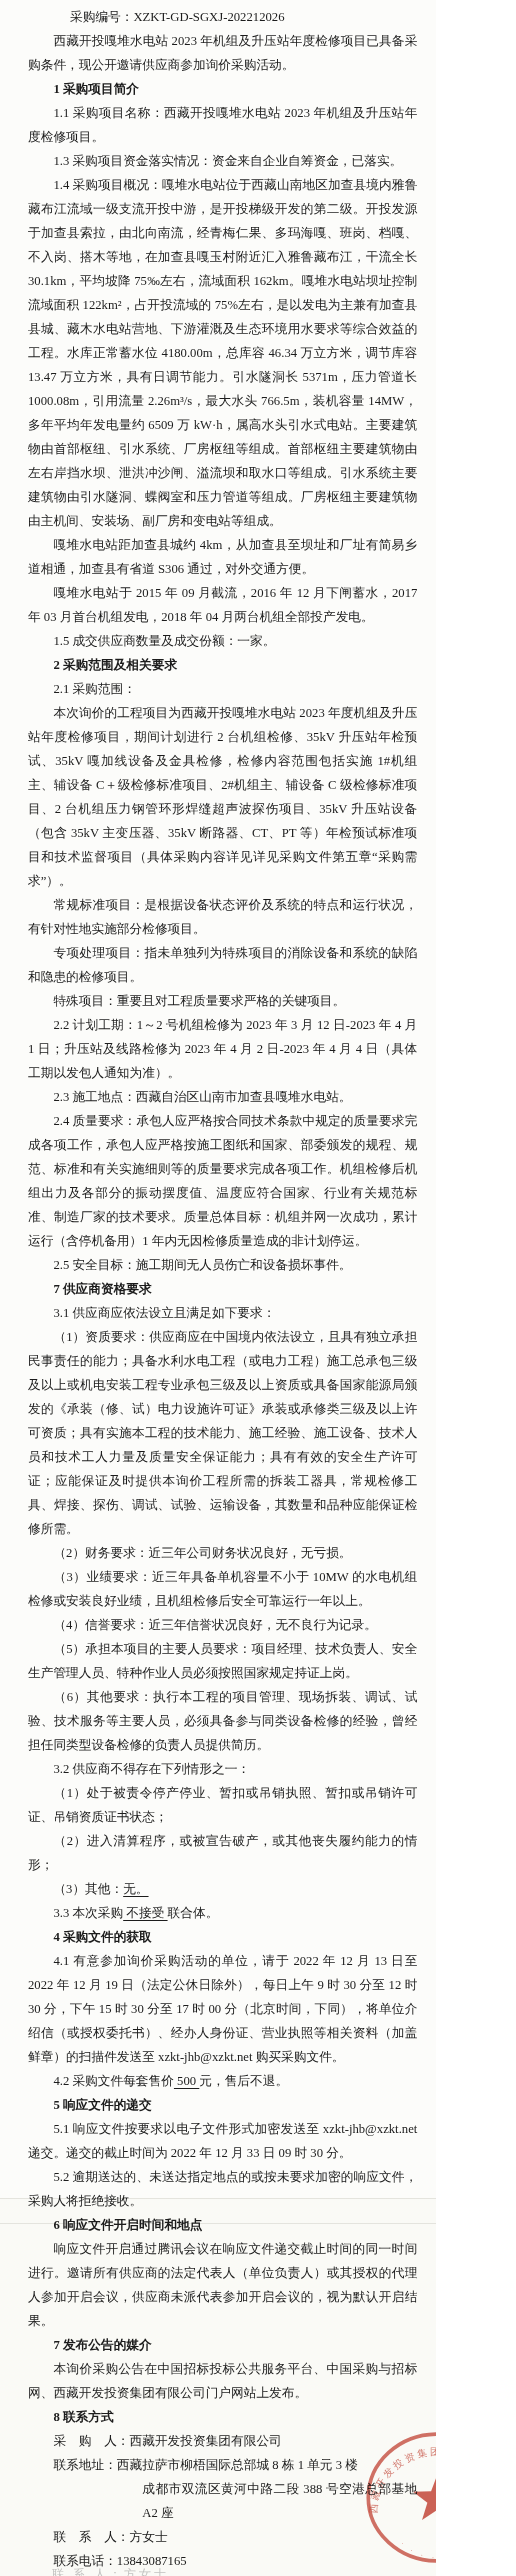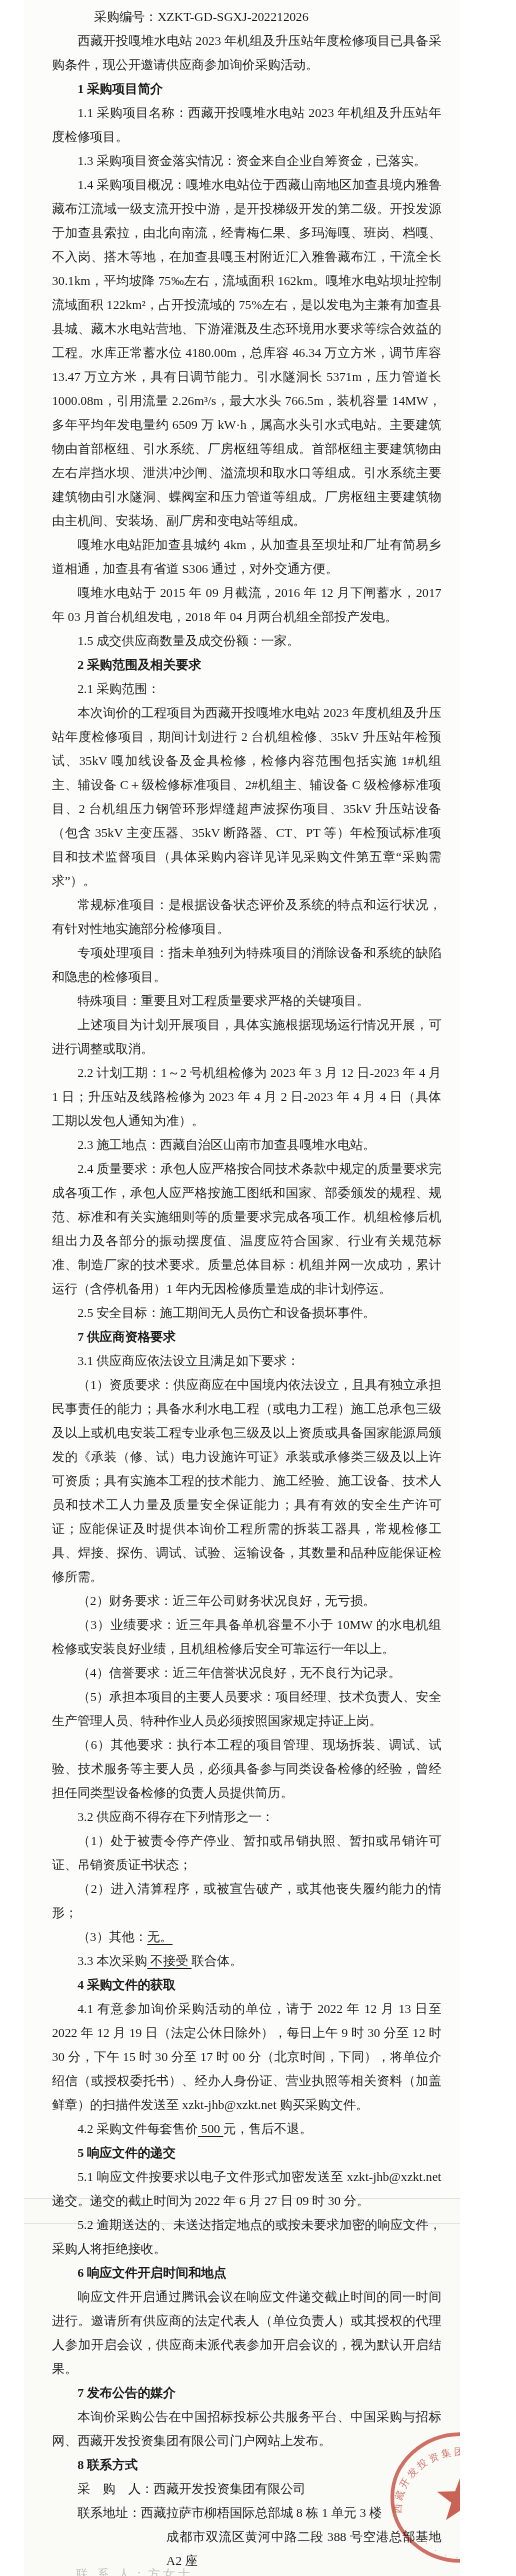--- a/index.html
+++ b/index.html
@@ -1,20 +1,20 @@
 <!DOCTYPE html>
 <html style="font-size:12px"><head>
 <meta charset="utf-8">
 <style>
   html,body{margin:0;padding:0;background:#ffffff;}
   .page{
     position:relative;width:436px;height:2576px;overflow:hidden;
     background:#fcfcfa;
     font-family:"Liberation Serif","DejaVu Serif",serif;
-    color:#1c1c1c;font-size:12.7px;line-height:24px;margin-left:24px;
+    color:#1c1c1c;font-size:12.7px;line-height:24px;
   }
   .content{position:absolute;top:4.5px;left:28px;right:18.7px;z-index:2;}
   .content p{margin:0;text-align:justify;}
   .docnum{text-align:center;padding-left:42px;}
   .indent{text-indent:2em;}
   .h{font-weight:bold;text-indent:2em;font-family:Liberation Serif, serif;}
   .u{text-decoration:underline;text-underline-offset:3px;}
   .addr2{padding-left:9em;}
   .sig{text-align:right;padding-right:10.5px;}
   .sig-date{text-align:right;padding-right:16.5px;}
@@ -46,21 +46,20 @@
     <p class="indent">1.4 采购项目概况：嘎堆水电站位于西藏山南地区加查县境内雅鲁藏布江流域一级支流开投中游，是开投梯级开发的第二级。开投发源于加查县索拉，由北向南流，经青梅仁果、多玛海嘎、班岗、档嘎、不入岗、搭木等地，在加查县嘎玉村附近汇入雅鲁藏布江，干流全长 30.1km，平均坡降 75‰左右，流域面积 162km。嘎堆水电站坝址控制流域面积 122km²，占开投流域的 75%左右，是以发电为主兼有加查县县城、藏木水电站营地、下游灌溉及生态环境用水要求等综合效益的工程。水库正常蓄水位 4180.00m，总库容 46.34 万立方米，调节库容 13.47 万立方米，具有日调节能力。引水隧洞长 5371m，压力管道长 1000.08m，引用流量 2.26m³/s，最大水头 766.5m，装机容量 14MW，多年平均年发电量约 6509 万 kW·h，属高水头引水式电站。主要建筑物由首部枢纽、引水系统、厂房枢纽等组成。首部枢纽主要建筑物由左右岸挡水坝、泄洪冲沙闸、溢流坝和取水口等组成。引水系统主要建筑物由引水隧洞、蝶阀室和压力管道等组成。厂房枢纽主要建筑物由主机间、安装场、副厂房和变电站等组成。</p>
     <p class="indent">嘎堆水电站距加查县城约 4km，从加查县至坝址和厂址有简易乡道相通，加查县有省道 S306 通过，对外交通方便。</p>
     <p class="indent">嘎堆水电站于 2015 年 09 月截流，2016 年 12 月下闸蓄水，2017 年 03 月首台机组发电，2018 年 04 月两台机组全部投产发电。</p>
     <p class="indent">1.5 成交供应商数量及成交份额：一家。</p>
     <p class="h">2 采购范围及相关要求</p>
     <p class="indent">2.1 采购范围：</p>
     <p class="indent">本次询价的工程项目为西藏开投嘎堆水电站 2023 年度机组及升压站年度检修项目，期间计划进行 2 台机组检修、35kV 升压站年检预试、35kV 嘎加线设备及金具检修，检修内容范围包括实施 1#机组主、辅设备 C＋级检修标准项目、2#机组主、辅设备 C 级检修标准项目、2 台机组压力钢管环形焊缝超声波探伤项目、35kV 升压站设备（包含 35kV 主变压器、35kV 断路器、CT、PT 等）年检预试标准项目和技术监督项目（具体采购内容详见详见采购文件第五章“采购需求”）。</p>
     <p class="indent">常规标准项目：是根据设备状态评价及系统的特点和运行状况，有针对性地实施部分检修项目。</p>
     <p class="indent">专项处理项目：指未单独列为特殊项目的消除设备和系统的缺陷和隐患的检修项目。</p>
     <p class="indent">特殊项目：重要且对工程质量要求严格的关键项目。</p>
-    <p class="indent">上述项目为计划开展项目，具体实施根据现场运行情况开展，可进行调整或取消。</p>
     <p class="indent">2.2 计划工期：1～2 号机组检修为 2023 年 3 月 12 日-2023 年 4 月 1 日；升压站及线路检修为 2023 年 4 月 2 日-2023 年 4 月 4 日（具体工期以发包人通知为准）。</p>
     <p class="indent">2.3 施工地点：西藏自治区山南市加查县嘎堆水电站。</p>
     <p class="indent">2.4 质量要求：承包人应严格按合同技术条款中规定的质量要求完成各项工作，承包人应严格按施工图纸和国家、部委颁发的规程、规范、标准和有关实施细则等的质量要求完成各项工作。机组检修后机组出力及各部分的振动摆度值、温度应符合国家、行业有关规范标准、制造厂家的技术要求。质量总体目标：机组并网一次成功，累计运行（含停机备用）1 年内无因检修质量造成的非计划停运。</p>
     <p class="indent">2.5 安全目标：施工期间无人员伤亡和设备损坏事件。</p>
     <p class="h">7 供应商资格要求</p>
     <p class="indent">3.1 供应商应依法设立且满足如下要求：</p>
     <p class="indent">（1）资质要求：供应商应在中国境内依法设立，且具有独立承担民事责任的能力；具备水利水电工程（或电力工程）施工总承包三级及以上或机电安装工程专业承包三级及以上资质或具备国家能源局颁发的《承装（修、试）电力设施许可证》承装或承修类三级及以上许可资质；具有实施本工程的技术能力、施工经验、施工设备、技术人员和技术工人力量及质量安全保证能力；具有有效的安全生产许可证；应能保证及时提供本询价工程所需的拆装工器具，常规检修工具、焊接、探伤、调试、试验、运输设备，其数量和品种应能保证检修所需。</p>
     <p class="indent">（2）财务要求：近三年公司财务状况良好，无亏损。</p>
     <p class="indent">（3）业绩要求：近三年具备单机容量不小于 10MW 的水电机组检修或安装良好业绩，且机组检修后安全可靠运行一年以上。</p>
     <p class="indent">（4）信誉要求：近三年信誉状况良好，无不良行为记录。</p>
@@ -74,21 +73,21 @@
     </p>
     <p class="indent">
       <span>3.3 本次采购</span><span class="u"> 不接受 </span><span>联合体。</span>
     </p>
     <p class="h">4 采购文件的获取</p>
     <p class="indent">4.1 有意参加询价采购活动的单位，请于 2022 年 12 月 13 日至 2022 年 12 月 19 日（法定公休日除外），每日上午 9 时 30 分至 12 时 30 分，下午 15 时 30 分至 17 时 00 分（北京时间，下同），将单位介绍信（或授权委托书）、经办人身份证、营业执照等相关资料（加盖鲜章）的扫描件发送至 xzkt-jhb@xzkt.net 购买采购文件。</p>
     <p class="indent">
       <span>4.2 采购文件每套售价</span><span class="u"> 500 </span><span>元，售后不退。</span>
     </p>
     <p class="h">5 响应文件的递交</p>
-    <p class="indent">5.1 响应文件按要求以电子文件形式加密发送至 xzkt-jhb@xzkt.net 递交。递交的截止时间为 2022 年 6 月 27 日 09 时 30 分。</p>
+    <p class="indent">5.1 响应文件按要求以电子文件形式加密发送至 xzkt-jhb@xzkt.net 递交。递交的截止时间为 2022 年 12 月 33 日 09 时 30 分。</p>
     <p class="indent">5.2 逾期送达的、未送达指定地点的或按未要求加密的响应文件，采购人将拒绝接收。</p>
     <p class="h">6 响应文件开启时间和地点</p>
     <p class="indent">响应文件开启通过腾讯会议在响应文件递交截止时间的同一时间进行。邀请所有供应商的法定代表人（单位负责人）或其授权的代理人参加开启会议，供应商未派代表参加开启会议的，视为默认开启结果。</p>
     <p class="h">7 发布公告的媒介</p>
     <p class="indent">本询价采购公告在中国招标投标公共服务平台、中国采购与招标网、西藏开发投资集团有限公司门户网站上发布。</p>
     <p class="h">8 联系方式</p>
     <p class="indent">采　购　人：西藏开发投资集团有限公司</p>
     <p class="indent">联系地址：西藏拉萨市柳梧国际总部城 8 栋 1 单元 3 楼</p>
     <p class="addr2">成都市双流区黄河中路二段 388 号空港总部基地 A2 座</p>
     <p class="indent">联　系　人：方女士</p>

